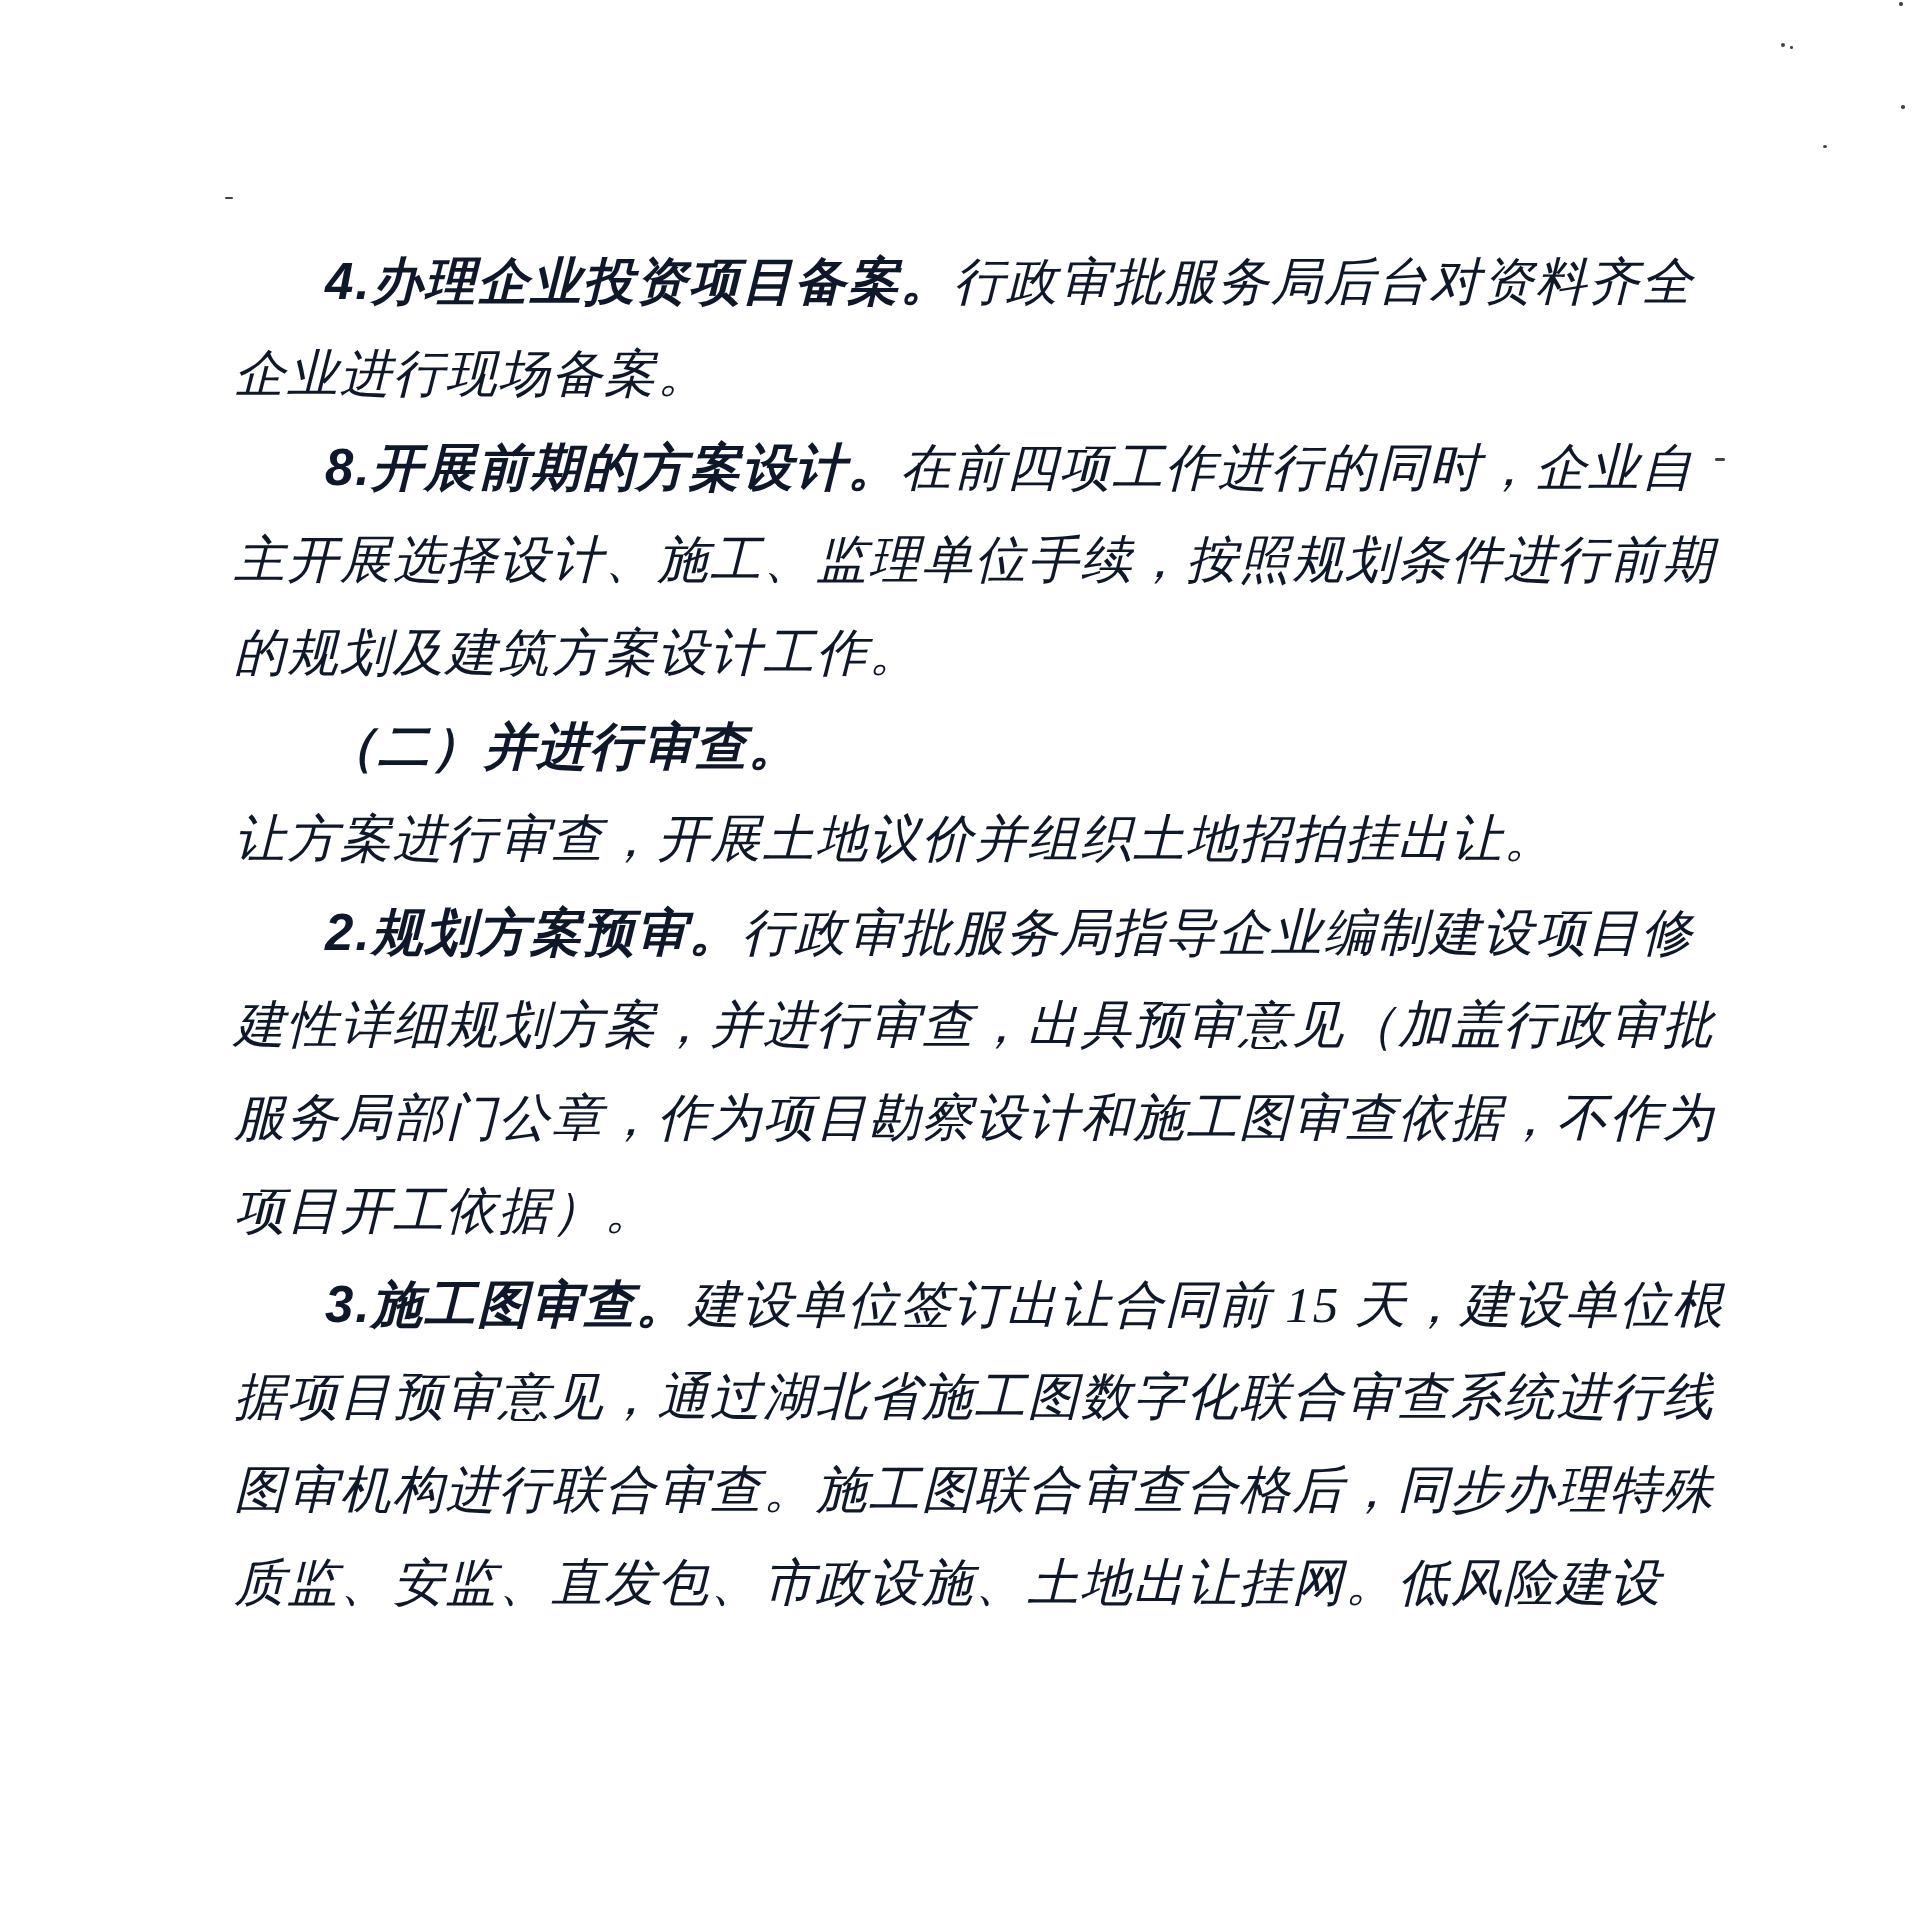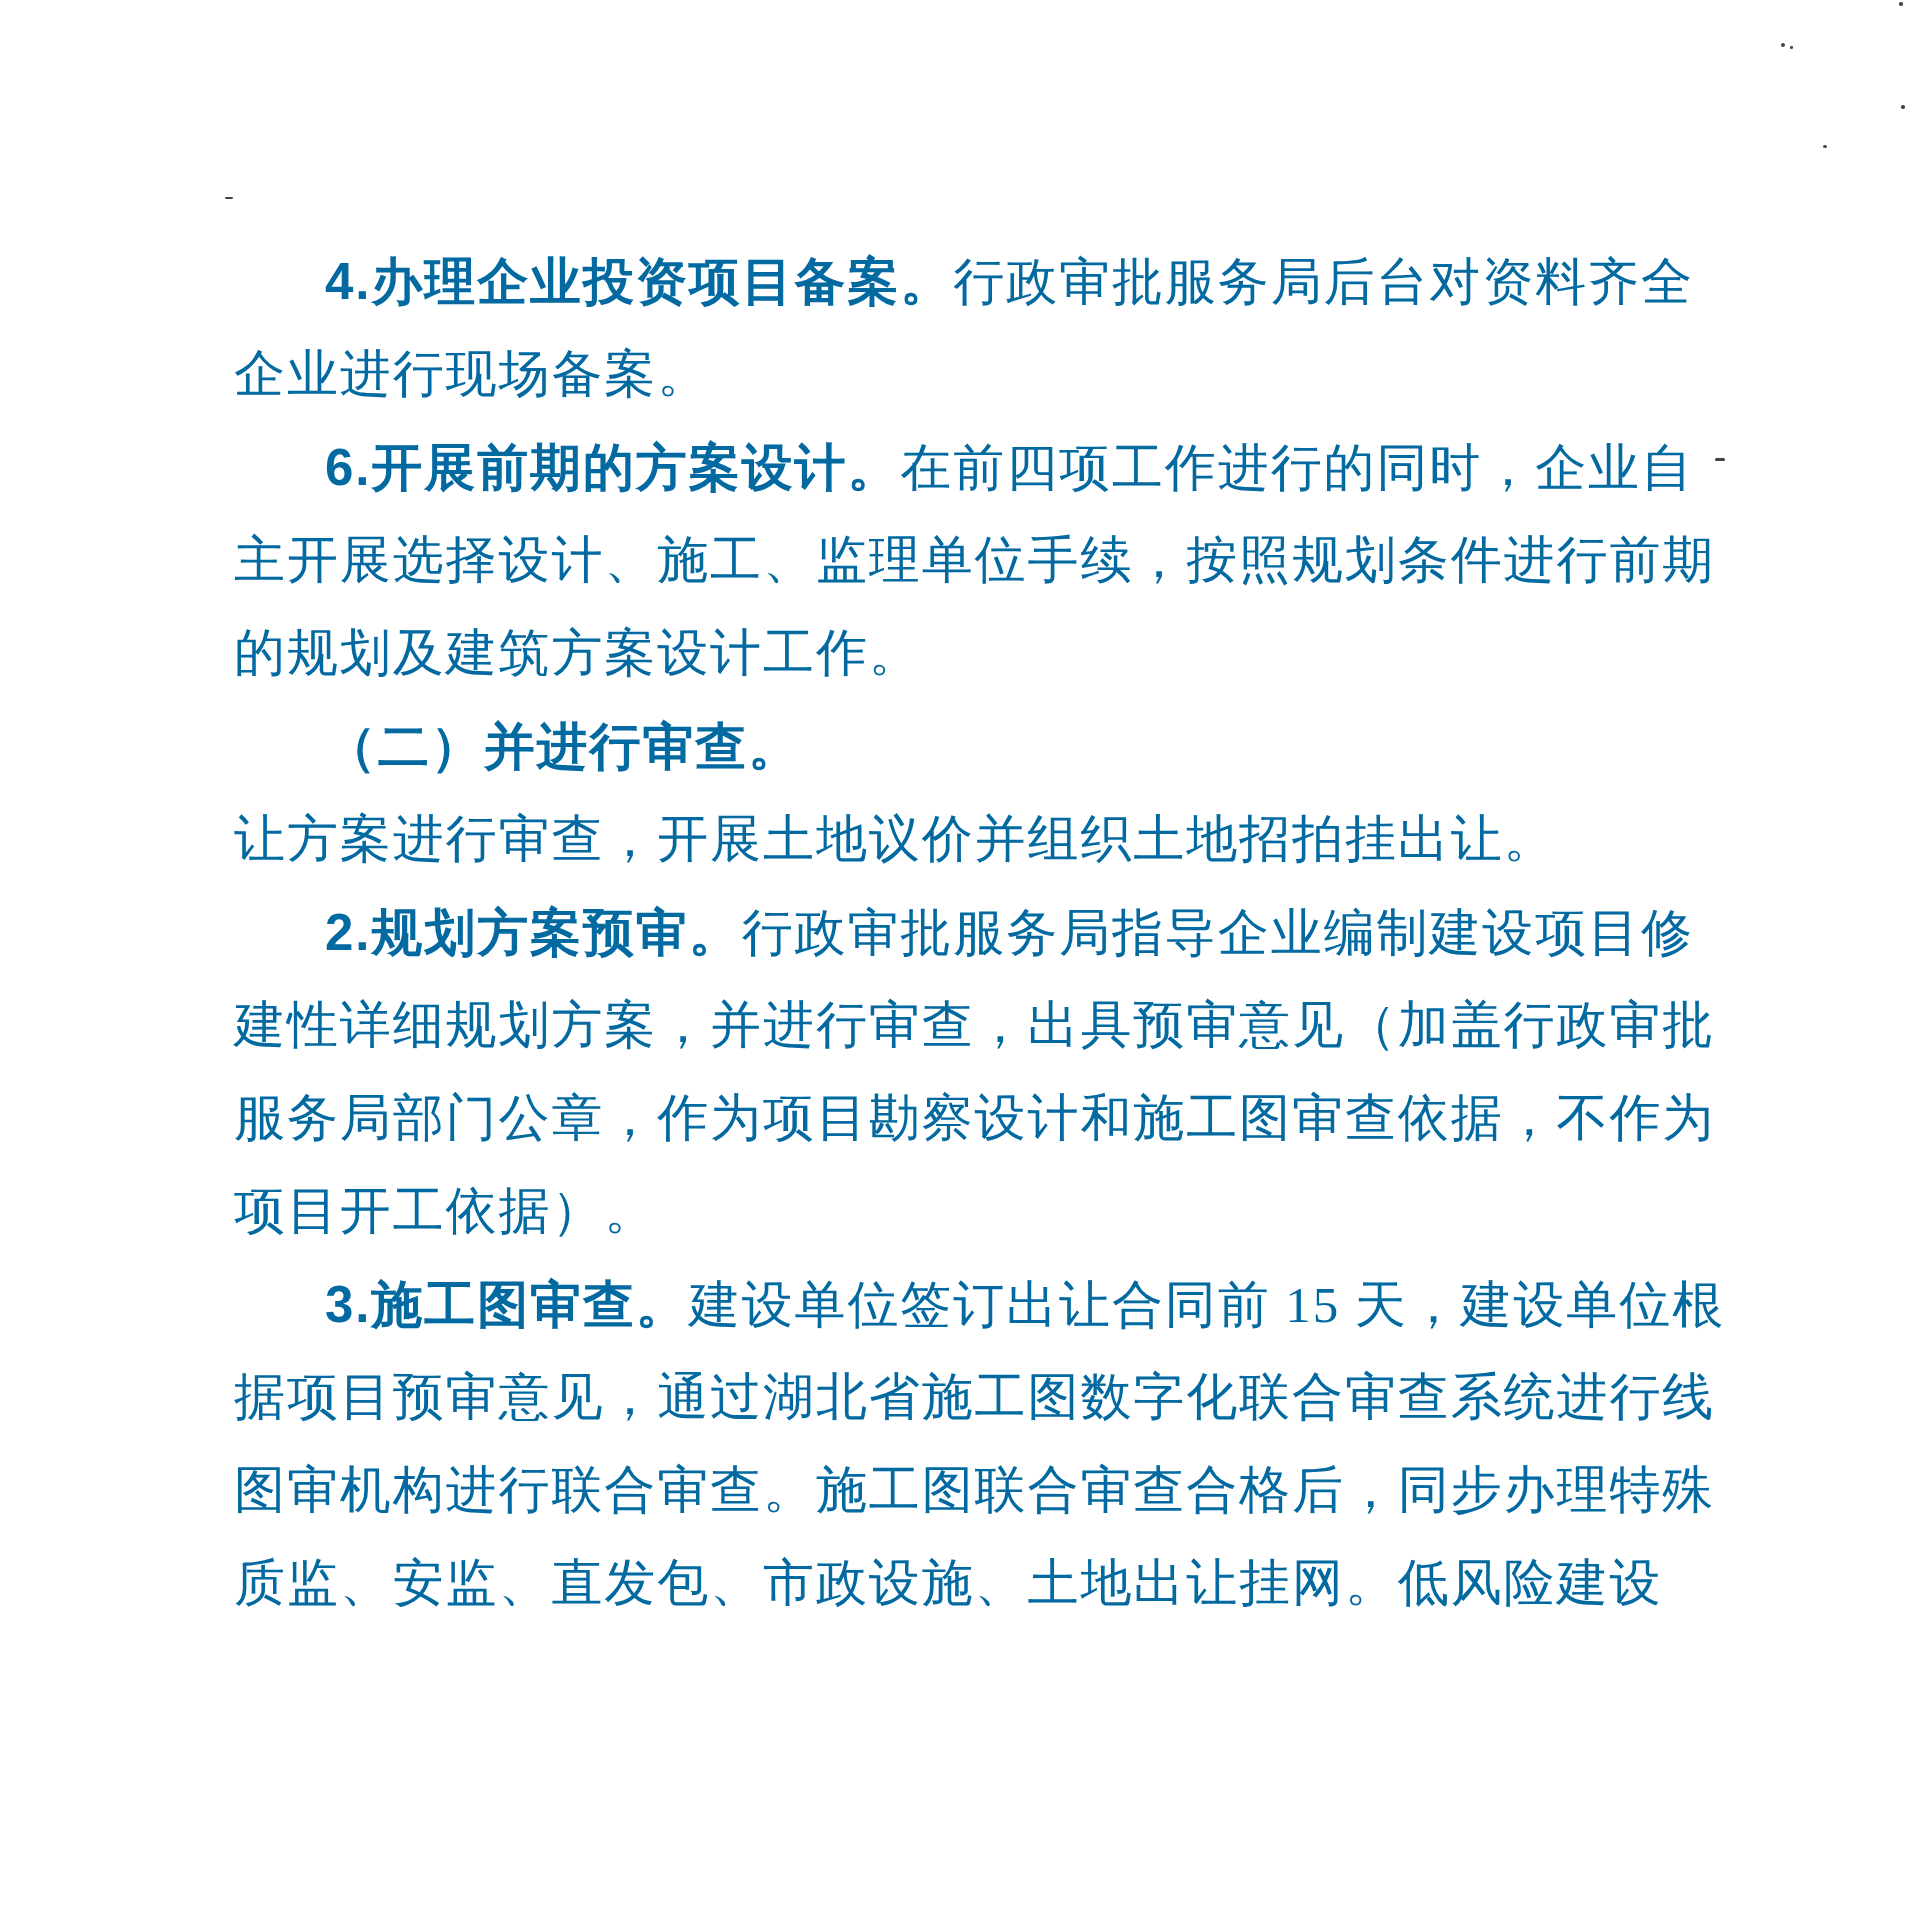--- a/index.html
+++ b/index.html
@@ -22,21 +22,22 @@
     top: 235px;
     width: 1469px;
   }
   .line {
     font-family: "Liberation Serif", serif;
     font-size: 51px;
     line-height: 93px;
     height: 93px;
     letter-spacing: 1.9px;
     white-space: nowrap;
-    color: #0369a1;
+    color: #0f172a;
+    font-style: italic;
   }
   .line .b {
     font-family: "Liberation Sans", sans-serif;
     font-weight: 700;
   }
   .line.indent {
     text-indent: 91px;
   }
   .speck {
     position: absolute;
@@ -54,21 +55,21 @@
   .s7 { left: 225px;  top: 197px;  width: 7.7px; height: 2.3px;  }
 </style>
 </head>
 <body>
 
 <div class="page">
 
   <main class="content">
       <div class="line indent"><span class="b">4.办理企业投资项目备案。</span><span>行政审批服务局后台对资料齐全</span></div>
       <div class="line"><span>企业进行现场备案。</span></div>
-      <div class="line indent"><span class="b">6.开展前期的方案设计。</span><span>在前四项工作进行的同时，企业自</span></div>
+      <div class="line indent"><span class="b">8.开展前期的方案设计。</span><span>在前四项工作进行的同时，企业自</span></div>
       <div class="line"><span>主开展选择设计、施工、监理单位手续，按照规划条件进行前期</span></div>
       <div class="line"><span>的规划及建筑方案设计工作。</span></div>
       <div class="line indent"><span class="b">（二）并进行审查。</span></div>
       <div class="line"><span>让方案进行审查，开展土地议价并组织土地招拍挂出让。</span></div>
       <div class="line indent"><span class="b">2.规划方案预审。</span><span>行政审批服务局指导企业编制建设项目修</span></div>
       <div class="line"><span>建性详细规划方案，并进行审查，出具预审意见（加盖行政审批</span></div>
       <div class="line"><span>服务局部门公章，作为项目勘察设计和施工图审查依据，不作为</span></div>
       <div class="line"><span>项目开工依据）。</span></div>
       <div class="line indent"><span class="b">3.施工图审查。</span><span>建设单位签订出让合同前 15 天，建设单位根</span></div>
       <div class="line"><span>据项目预审意见，通过湖北省施工图数字化联合审查系统进行线</span></div>

